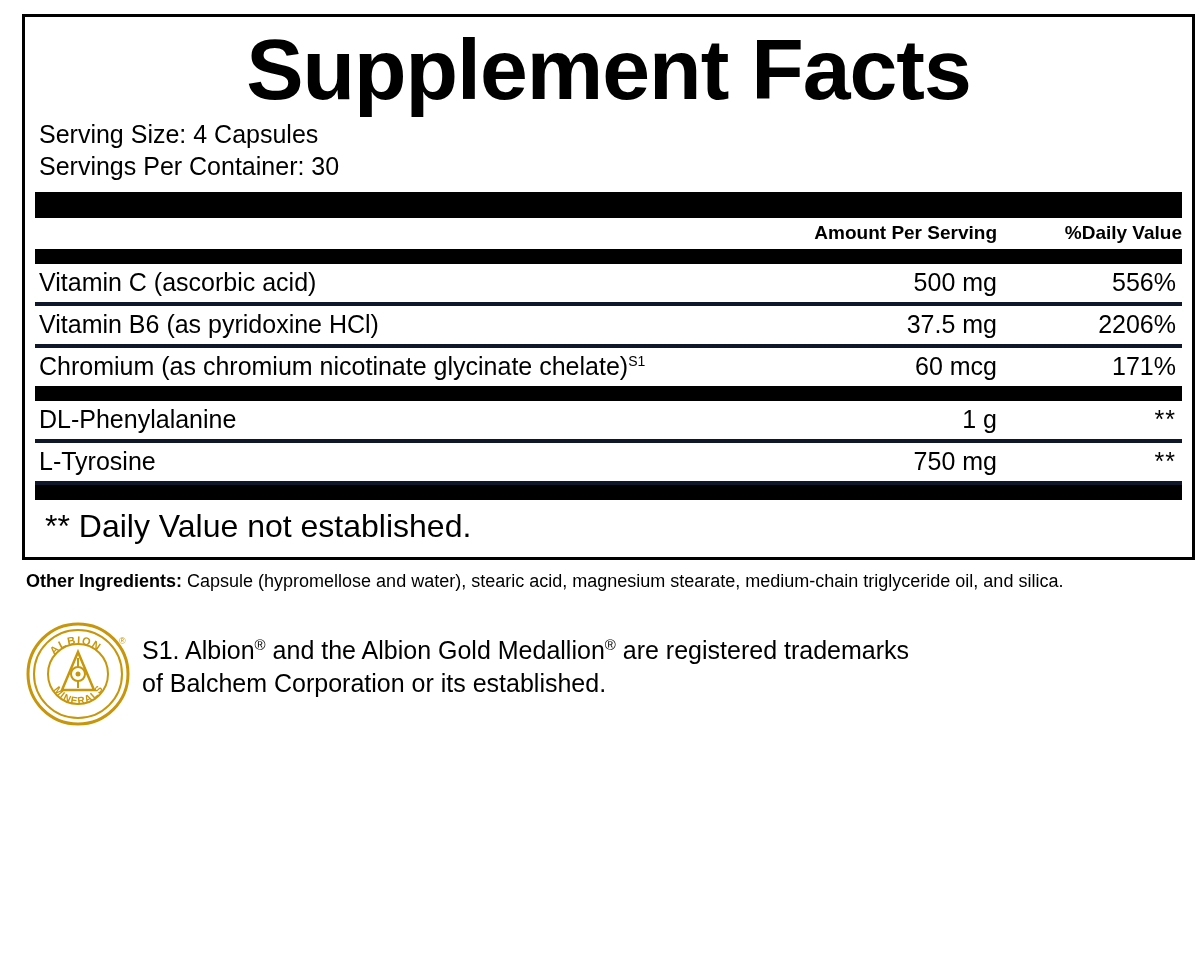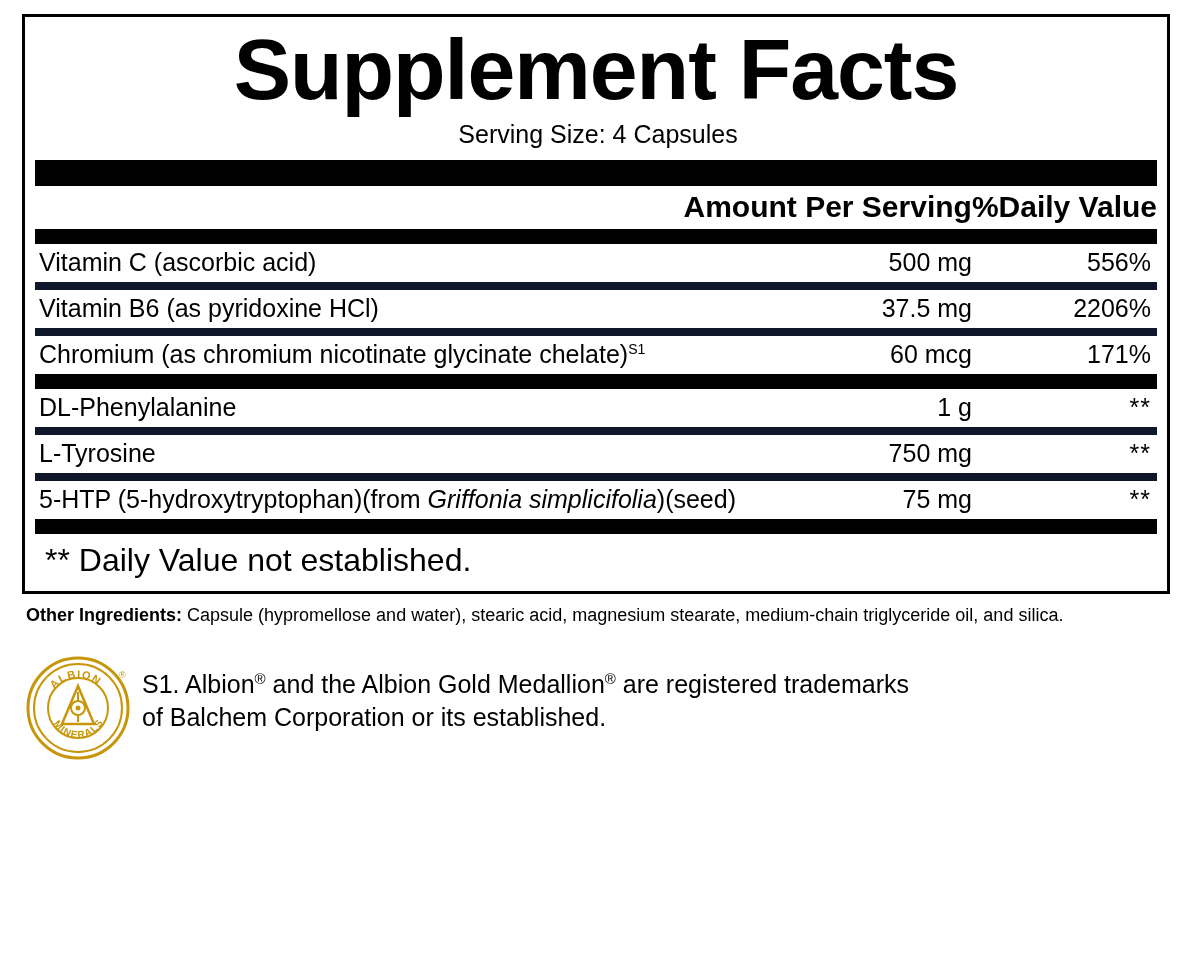--- a/index.html
+++ b/index.html
@@ -13,21 +13,21 @@
     height: 968px;
     font-family: "Liberation Sans", sans-serif;
     color: #000000;
     overflow: hidden;
   }
 
   .page {
     position: relative;
     width: 1200px;
     height: 968px;
-    padding: 14px 30px 0 22px;
+    padding: 14px 5px 0 22px;
   }
 
   
   .facts-panel {
     border: 3px solid #000;
     padding: 6px 10px 8px 10px;
   }
 
   .facts-title {
     font-weight: bold;
@@ -36,21 +36,20 @@
     letter-spacing: -1px;
     text-align: center;
     margin: 2px 0 4px 0;
     white-space: nowrap;
   }
 
   .serving-line {
     font-size: 25px;
     line-height: 1.28;
     padding-left: 4px;
-    text-align: center;
   }
 
   .rule-thick {
     height: 26px;
     background: #000;
     margin-top: 10px;
   }
   .rule-med {
     height: 15px;
     background: #000;
@@ -64,27 +63,27 @@
   table.facts td {
     padding: 4px 0 5px 0;
     vertical-align: bottom;
   }
   .col-name { text-align: left; padding-left: 4px !important; }
   .col-amt  { text-align: right; width: 175px; white-space: nowrap; }
   .col-dv   { text-align: right; width: 185px; padding-right: 6px !important; white-space: nowrap; }
 
   .hdr td {
     font-weight: bold;
-    font-size: 30px;
+    font-size: 19px;
     padding-bottom: 6px;
     padding-top: 4px;
   }
   .hdr .col-dv { padding-right: 0 !important; }
 
-  tr.bordered td { border-bottom: 8px solid #0f172a; }
+  tr.bordered td { border-bottom: 4px solid #0f172a; }
 
   sup.s1 { font-size: 14px; vertical-align: super; }
   .ital { font-style: italic; }
 
   .stars { letter-spacing: 1px; }
 
   .footnote {
     font-size: 32px;
     padding: 8px 0 4px 10px;
   }
@@ -121,20 +120,21 @@
 </head>
 <body>
 
 <div class="page">
 
   <div class="facts-panel">
 
     <div class="facts-title">Supplement Facts</div>
 
     <div class="serving-line">Serving Size: 4 Capsules</div>
+    <div class="serving-line">Servings Per Container: 30</div>
 
     <div class="rule-thick"></div>
 
     <table class="facts">
       <tbody>
         <tr class="hdr">
           <td class="col-name"></td>
           <td class="col-amt">Amount Per Serving</td>
           <td class="col-dv">%Daily Value</td>
         </tr>
@@ -168,25 +168,20 @@
     <table class="facts">
       <tbody>
         <tr class="bordered">
           <td class="col-name">DL-Phenylalanine</td>
           <td class="col-amt">1 g</td>
           <td class="col-dv stars">**</td>
         </tr>
         <tr class="bordered">
           <td class="col-name">L-Tyrosine</td>
           <td class="col-amt">750 mg</td>
-          <td class="col-dv stars">**</td>
-        </tr>
-        <tr>
-          <td class="col-name"><span>5-HTP (5-hydroxytryptophan)(from </span><span class="ital">Griffonia simplicifolia</span><span>)(seed)</span></td>
-          <td class="col-amt">75 mg</td>
           <td class="col-dv stars">**</td>
         </tr>
       </tbody>
     </table>
 
     <div class="rule-med"></div>
 
     <div class="footnote">** Daily Value not established.</div>
 
   </div>

